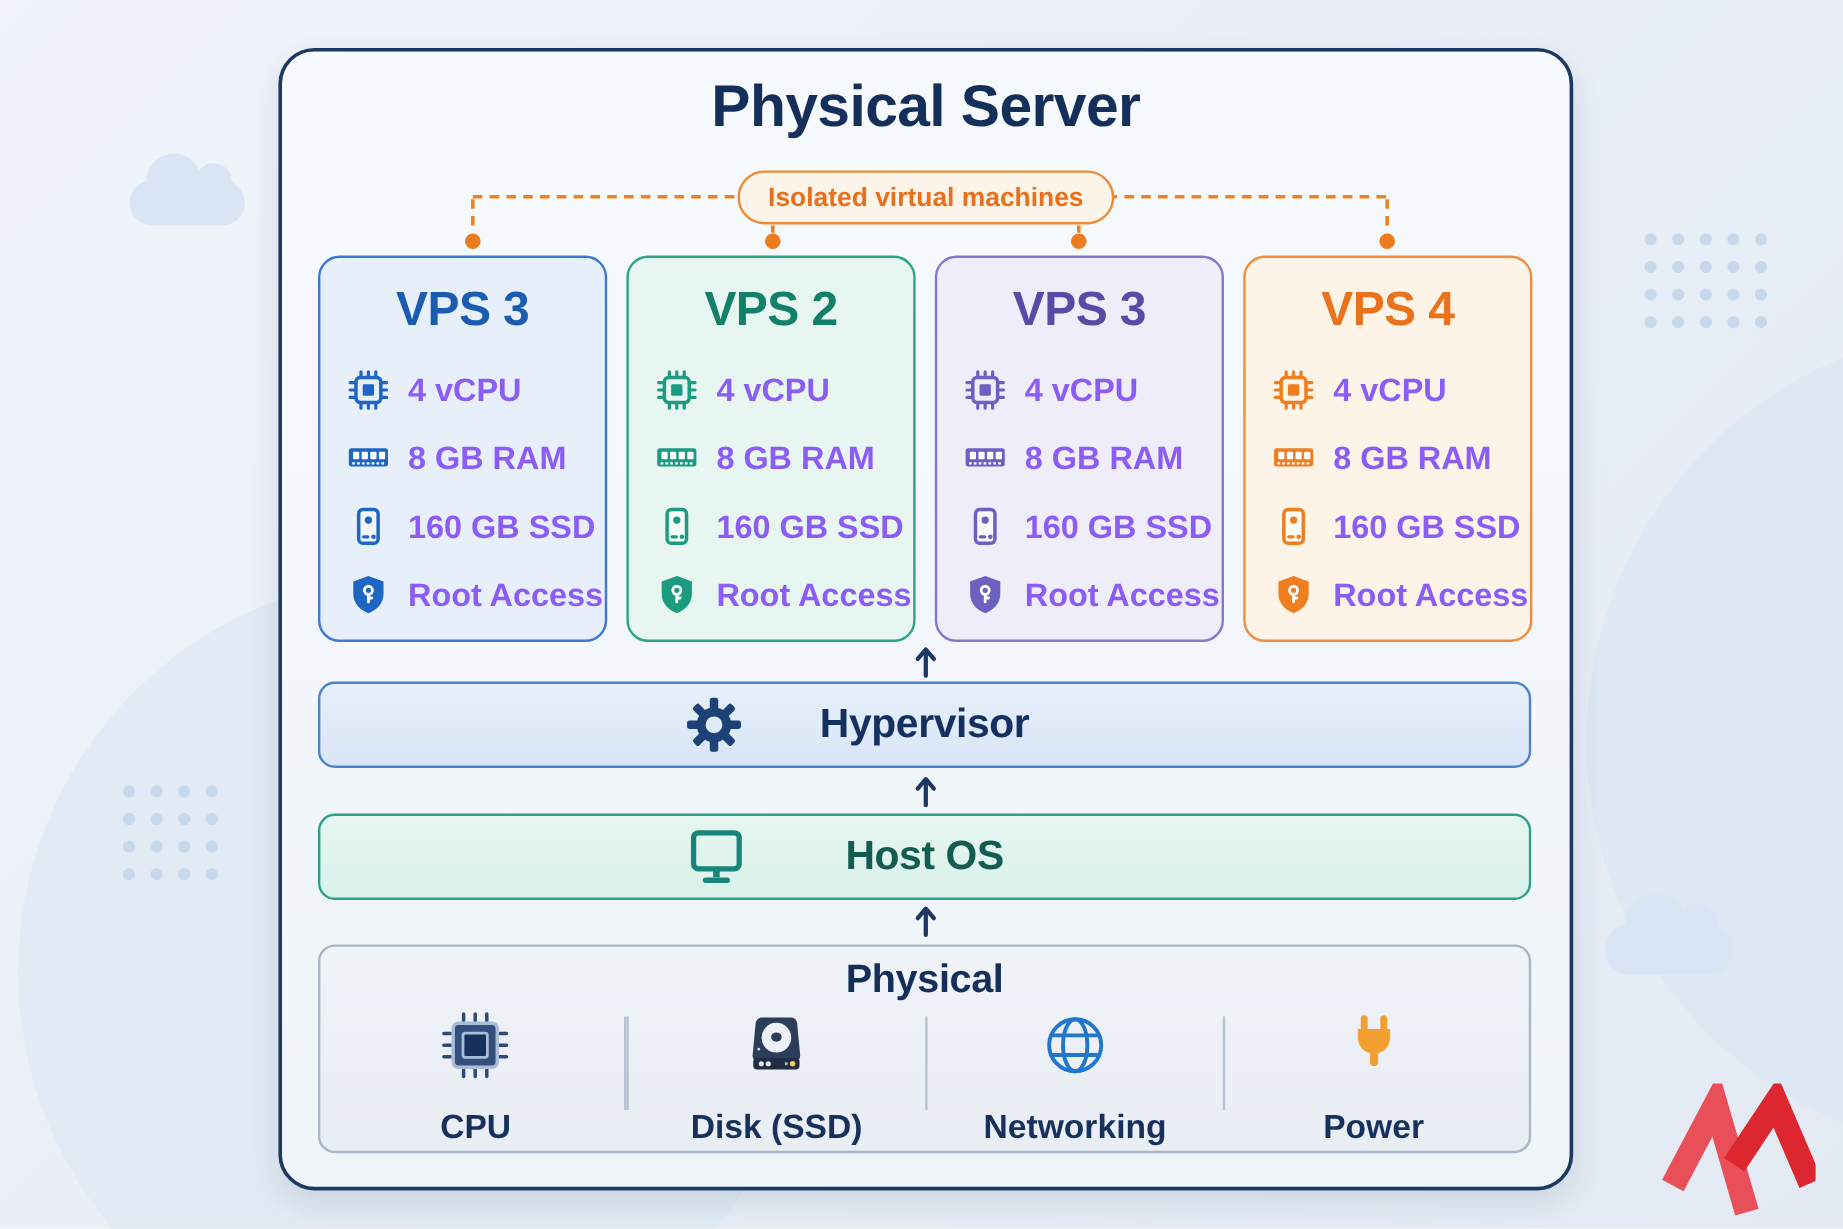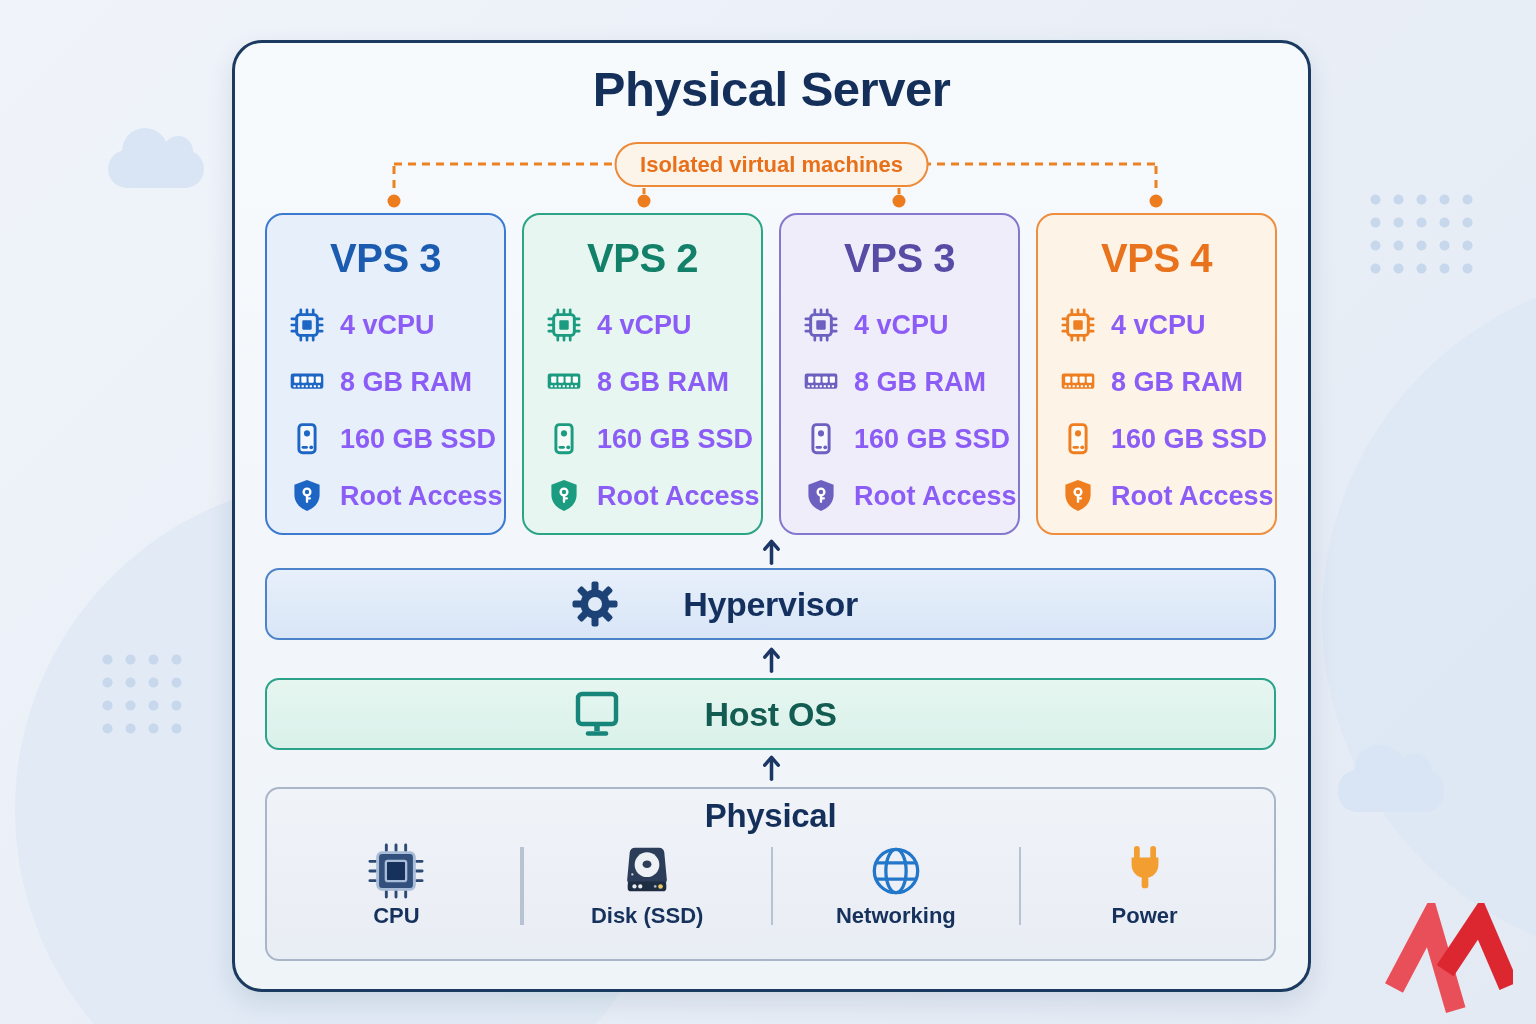--- a/index.html
+++ b/index.html
@@ -61,21 +61,21 @@
     text-align:center;font-size:34px;font-weight:800;letter-spacing:-.3px;}
   .bar-hypervisor .layer-label{color:#13305e;}
   .bar-hostos .layer-label{color:#135c52;}
   
   .hardware{position:absolute;left:30px;top:744px;width:1011px;height:174px;box-sizing:border-box;
     background:linear-gradient(180deg,#f0f3f8,#e9edf4);border:2px solid #a9b6c8;border-radius:14px;}
   .hw-title{margin:8px 0 0;text-align:center;font-size:33px;font-weight:800;letter-spacing:-.3px;color:#14305a;}
   .hw-row{display:flex;align-items:flex-start;padding:4px 6px 0;}
   .hw-item{flex:1;display:flex;flex-direction:column;align-items:center;}
   .hw-icon{height:64px;display:flex;align-items:center;justify-content:center;line-height:0;}
-  .hw-label{margin-top:0;font-size:22px;font-weight:600;color:#15315c;white-space:nowrap;}
+  .hw-label{margin-top:20px;font-size:28px;font-weight:600;color:#15315c;white-space:nowrap;}
   .hw-sep{width:2px;background:#b7c2d2;height:78px;margin-top:8px;flex:none;}
   
   .logo{position:absolute;left:1385px;top:903px;width:128px;height:110px;line-height:0;}
   .hidden-defs{position:absolute;width:0;height:0;overflow:hidden;}
 </style>
 </head>
 <body>
 
 <svg class="hidden-defs" aria-hidden="true">
   <defs>

